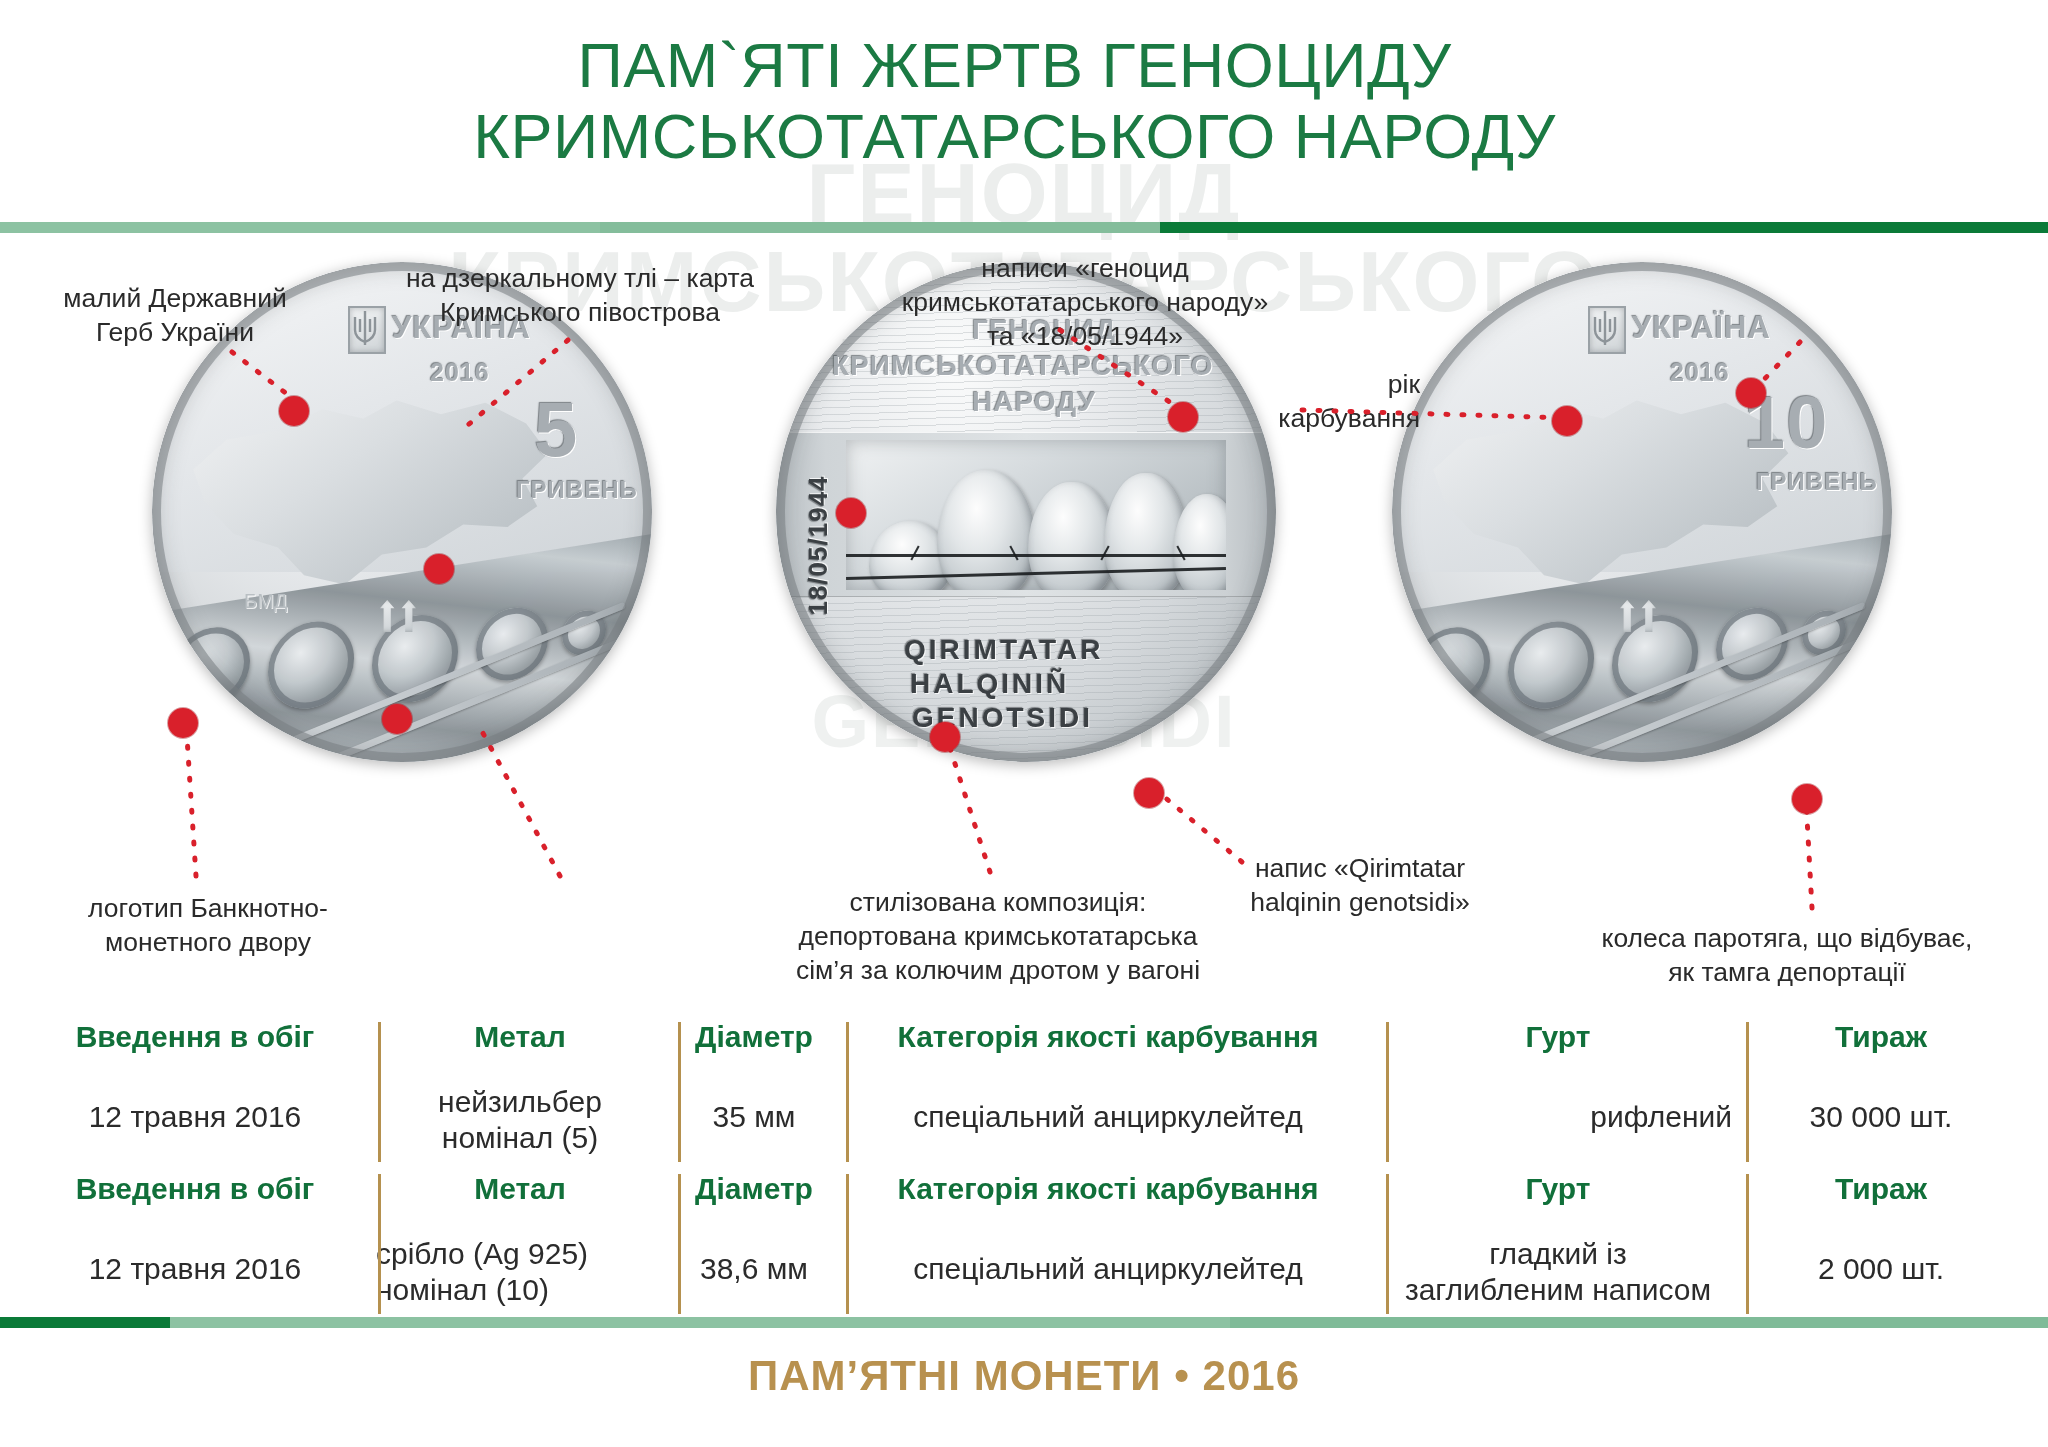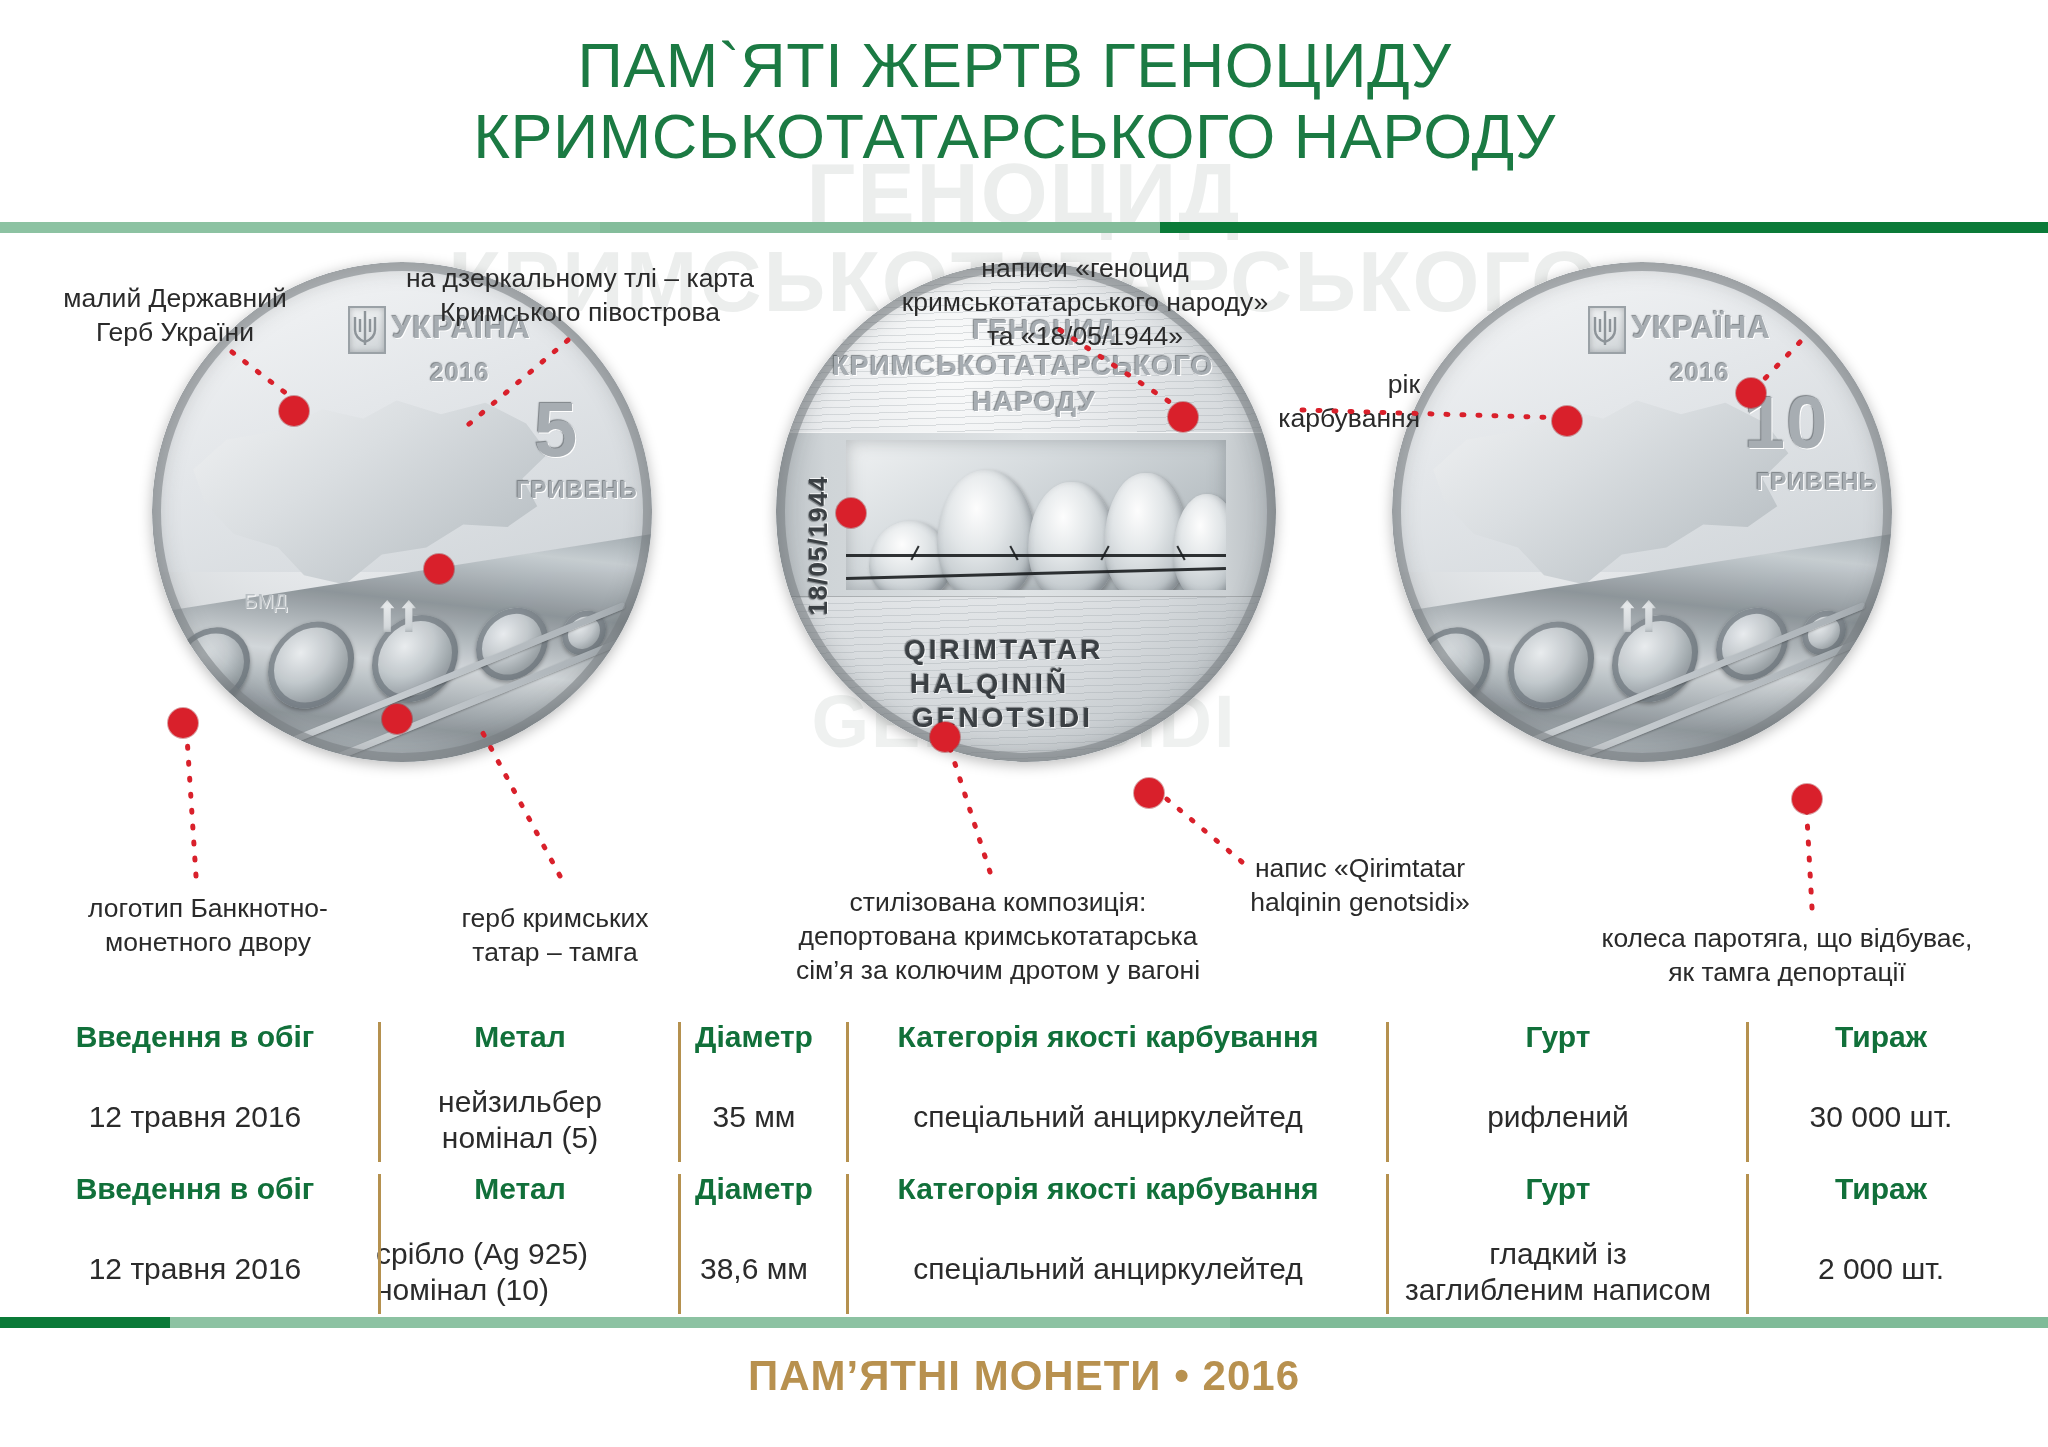--- a/index.html
+++ b/index.html
@@ -309,22 +309,20 @@
 Герб України</div>
   <div class="anno c" style="left:400px;top:262px;width:360px;">на дзеркальному тлі – карта
 Кримського півострова</div>
   <div class="anno c" style="left:880px;top:252px;width:410px;">написи «геноцид
 кримськотатарського народу»
 та «18/05/1944»</div>
   <div class="anno r" style="left:1240px;top:368px;width:180px;">рік
 карбування</div>
   <div class="anno c" style="left:58px;top:892px;width:300px;">логотип Банкнотно-
 монетного двору</div>
-  <div class="anno c" style="left:430px;top:902px;width:250px;">герб кримських
-татар – тамга</div>
   <div class="anno c" style="left:778px;top:886px;width:440px;">стилізована композиція:
 депортована кримськотатарська
 сім’я за колючим дротом у вагоні</div>
   <div class="anno c" style="left:1200px;top:852px;width:320px;">напис «Qirimtatar
 halqinin genotsidi»</div>
   <div class="anno c" style="left:1572px;top:922px;width:430px;">колеса паротяга, що відбуває,
 як тамга депортації</div>
 
   <svg class="leader" style="left:0;top:0;width:2048px;height:1447px;">
     <g stroke="#d9202b" stroke-width="5" stroke-linecap="round" fill="none" stroke-dasharray="2 14">
@@ -363,21 +361,21 @@
       <div class="cell" style="width:360px;">Гурт</div>
       <div class="cell" style="width:286px;">Тираж</div>
     </div>
 
     <div class="tblrow val" style="height:98px;">
       <div class="cell" style="width:350px;">12 травня 2016</div>
       <div class="cell" style="width:300px;white-space:pre-line;display:block;text-align:center;padding-top:6px;">нейзильбер
 номінал (5)</div>
       <div class="cell" style="width:168px;">35 мм</div>
       <div class="cell" style="width:540px;">спеціальний анциркулейтед</div>
-      <div class="cell" style="width:360px;">рифлений</div>
+      <div class="cell" style="width:360px;text-align:right;">рифлений</div>
       <div class="cell" style="width:286px;">30 000 шт.</div>
     </div>
   </div>
 
   <div class="tbl" style="top:1172px;">
     <div class="tblrow hdr" style="height:48px;">
       <div class="cell" style="width:350px;">Введення в обіг</div>
       <div class="cell" style="width:300px;">Метал</div>
       <div class="cell" style="width:168px;">Діаметр</div>
       <div class="cell" style="width:540px;">Категорія якості карбування</div>

